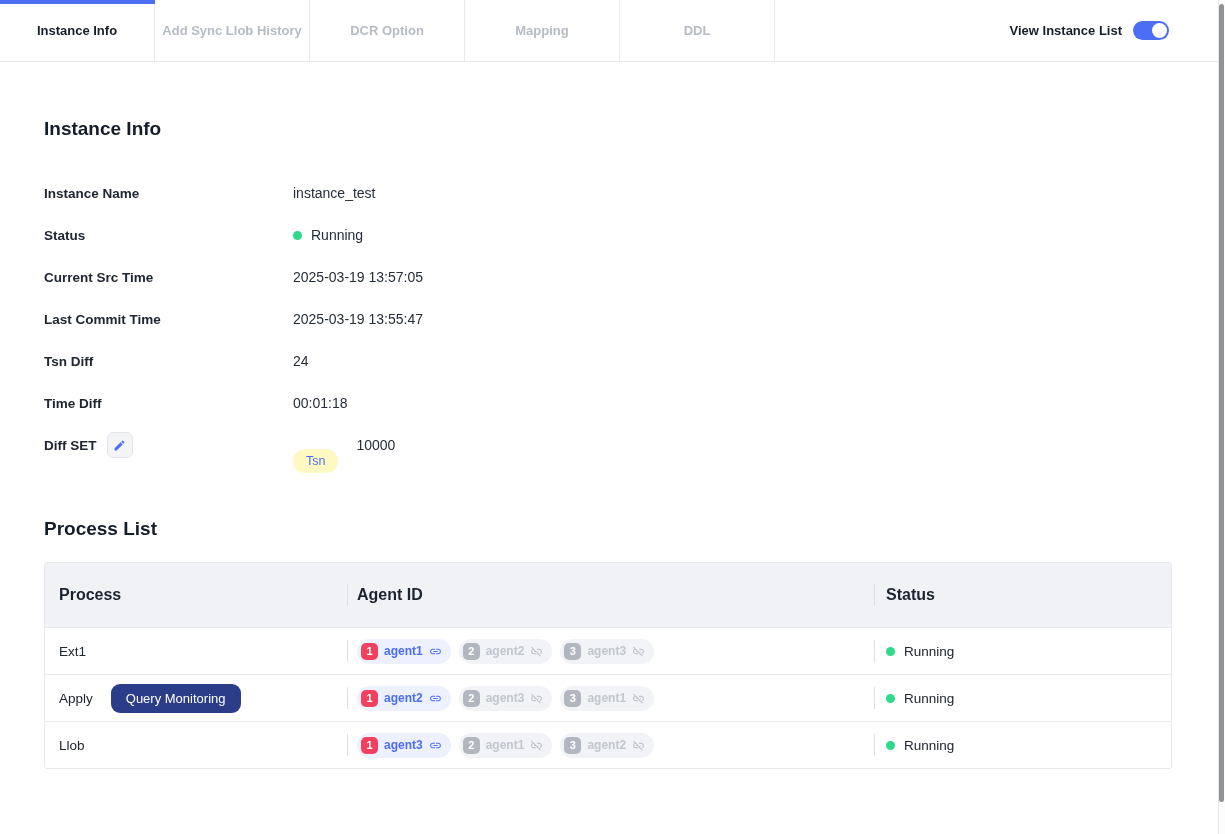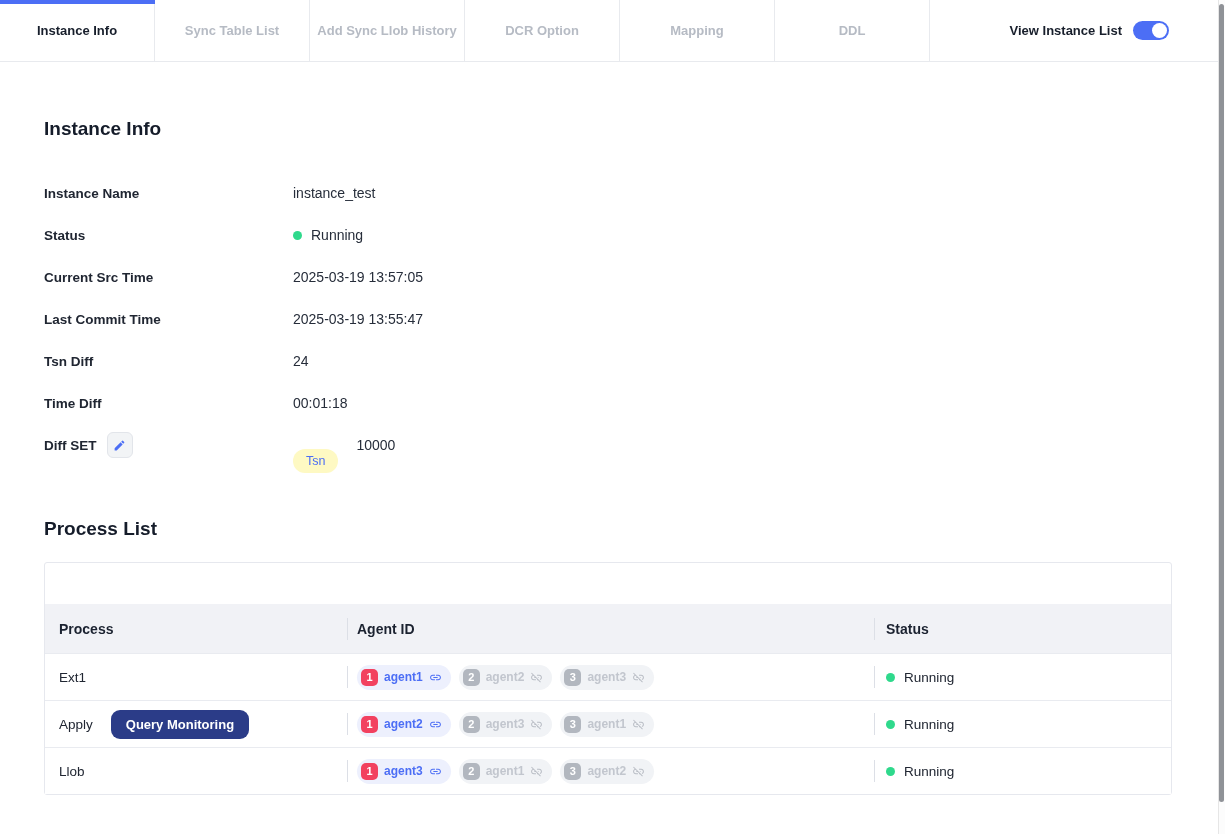--- a/index.html
+++ b/index.html
@@ -42,33 +42,33 @@
   }
   .tsn-pill {
     background:#fef9c3; color:#4c6ef5; font-size:12.5px; font-weight:500;
     padding:5px 13px; border-radius:14px;margin-top:32px;
   }
   .diff-value { margin-left:9px; font-size:14px; color:#262d3a; }
 
   
   .process { margin-top:52px; }
   .ptable { margin-top:22px; border:1px solid #e6e8ee; border-radius:3px; width:1128px; }
-  .thead { display:flex; height:49px; background:#f1f2f6; font-size:14px; font-weight:700; color:#1b2230;margin-top:41px; }
+  .thead { display:flex; height:64px; background:#f1f2f6; font-size:16px; font-weight:700; color:#1b2230; }
   .trow { display:flex; height:47px; border-top:1px solid #e9ebf0; font-size:13.5px; color:#202632; background:#fff; }
   .cell { position:relative; display:flex; align-items:center; height:100%; padding-left:14px; }
   .c-process { width:302px; }
   .c-agent   { width:527px; padding-left:10px; gap:8px; }
   .c-status  { flex:1; padding-left:12px; gap:9px; }
   .sep::before {
     content:""; position:absolute; left:0; top:50%; transform:translateY(-50%);
     width:1px; height:22px; background:#dcdfe6;
   }
 
   .qbtn {
-    margin-left:18px; background:#2b3c88; color:#fff; font-size:13px; font-weight:700;
+    margin-left:18px; background:#2b3c88; color:#fff; font-size:13px; font-weight:400;
     font-family:"Liberation Sans", sans-serif;
     padding:7px 15px; border-radius:9px; border:none; cursor:pointer;
   }
 
   .badge { display:inline-flex; align-items:center; gap:6px; height:25px; padding:0 9px 0 4px; border-radius:13px; cursor:pointer; }
   .badge.primary { background:#edf0fd; }
   .badge.muted   { background:#f1f3f6; }
   .bnum {
     width:17px; height:17px; border-radius:5px; display:flex; align-items:center; justify-content:center;
     font-size:11px; font-weight:700; color:#fff; flex:none;
@@ -85,23 +85,20 @@
   .sb-thumb { position:absolute; top:4px; right:1px; width:5px; height:798px; border-radius:3px; background:#8f9297; cursor:pointer; }
 </style>
 </head>
 <body>
 
 <div class="app">
 
   <div class="tabbar">
     <div class="tab active">
       <span>Instance Info</span>
-    </div>
-    <div class="tab">
-      <span>Sync Table List</span>
     </div>
     <div class="tab">
       <span>Add Sync Llob History</span>
     </div>
     <div class="tab">
       <span>DCR Option</span>
     </div>
     <div class="tab">
       <span>Mapping</span>
     </div>

